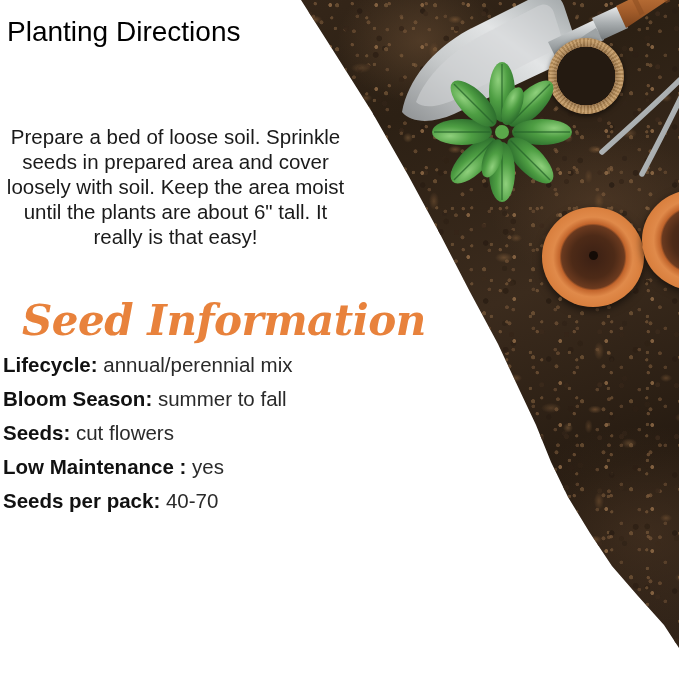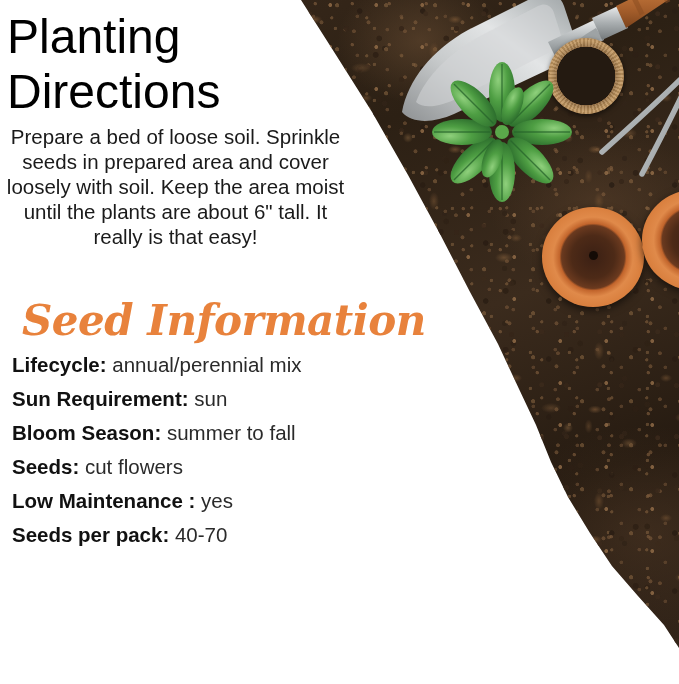--- a/index.html
+++ b/index.html
@@ -185,41 +185,41 @@
     font-family: "DejaVu Serif", serif;
     font-weight: bold;
     font-style: italic;
     line-height: 1.0;
     letter-spacing: -0.5px;
     margin: 15px;
     white-space: pre;
   }
   #title-planting {
     position: absolute;
-    left: 7px; top: 9px;
-    font-size: 48px;
+    left: 7px; top: 16px;
+    font-size: 28px;
   }
   #body-text {
     position: absolute;
     left: 3px; top: 124px;
     width: 345px;
     font-size: 20.5px;
     line-height: 25px;
     color: #1a1a1a;
     font-family: "Liberation Sans", sans-serif;
     text-align: center;
   }
   #title-seedinfo {
     position: absolute;
     left: 7px; top: 285px;
     font-size: 42px;
   }
   #spec-list {
     position: absolute;
-    left: 12px; top: 348px;
+    left: 3px; top: 348px;
     width: 390px;
   }
   .spec-row {
     font-size: 20.5px;
     line-height: 34px;
     color: #111111;
     white-space: nowrap;
   }
   .spec-label { font-weight: bold; }
   .spec-value { font-weight: normal; color: #2a2a2a; }
@@ -363,24 +363,20 @@
     <div id="body-text">Prepare a bed of loose soil. Sprinkle seeds in prepared area and cover loosely with soil. Keep the area moist until the plants are about 6" tall. It really is that easy!</div>
 
     <div id="title-seedinfo" class="heading">Seed Information</div>
 
     <div id="spec-list">
       <div class="spec-row">
         <span class="spec-label">Lifecycle:</span>
         <span class="spec-value">annual/perennial mix</span>
       </div>
       <div class="spec-row">
-        <span class="spec-label">Sun Requirement:</span>
-        <span class="spec-value">sun</span>
-      </div>
-      <div class="spec-row">
         <span class="spec-label">Bloom Season:</span>
         <span class="spec-value">summer to fall</span>
       </div>
       <div class="spec-row">
         <span class="spec-label">Seeds:</span>
         <span class="spec-value">cut flowers</span>
       </div>
       <div class="spec-row">
         <span class="spec-label">Low Maintenance :</span>
         <span class="spec-value">yes</span>

